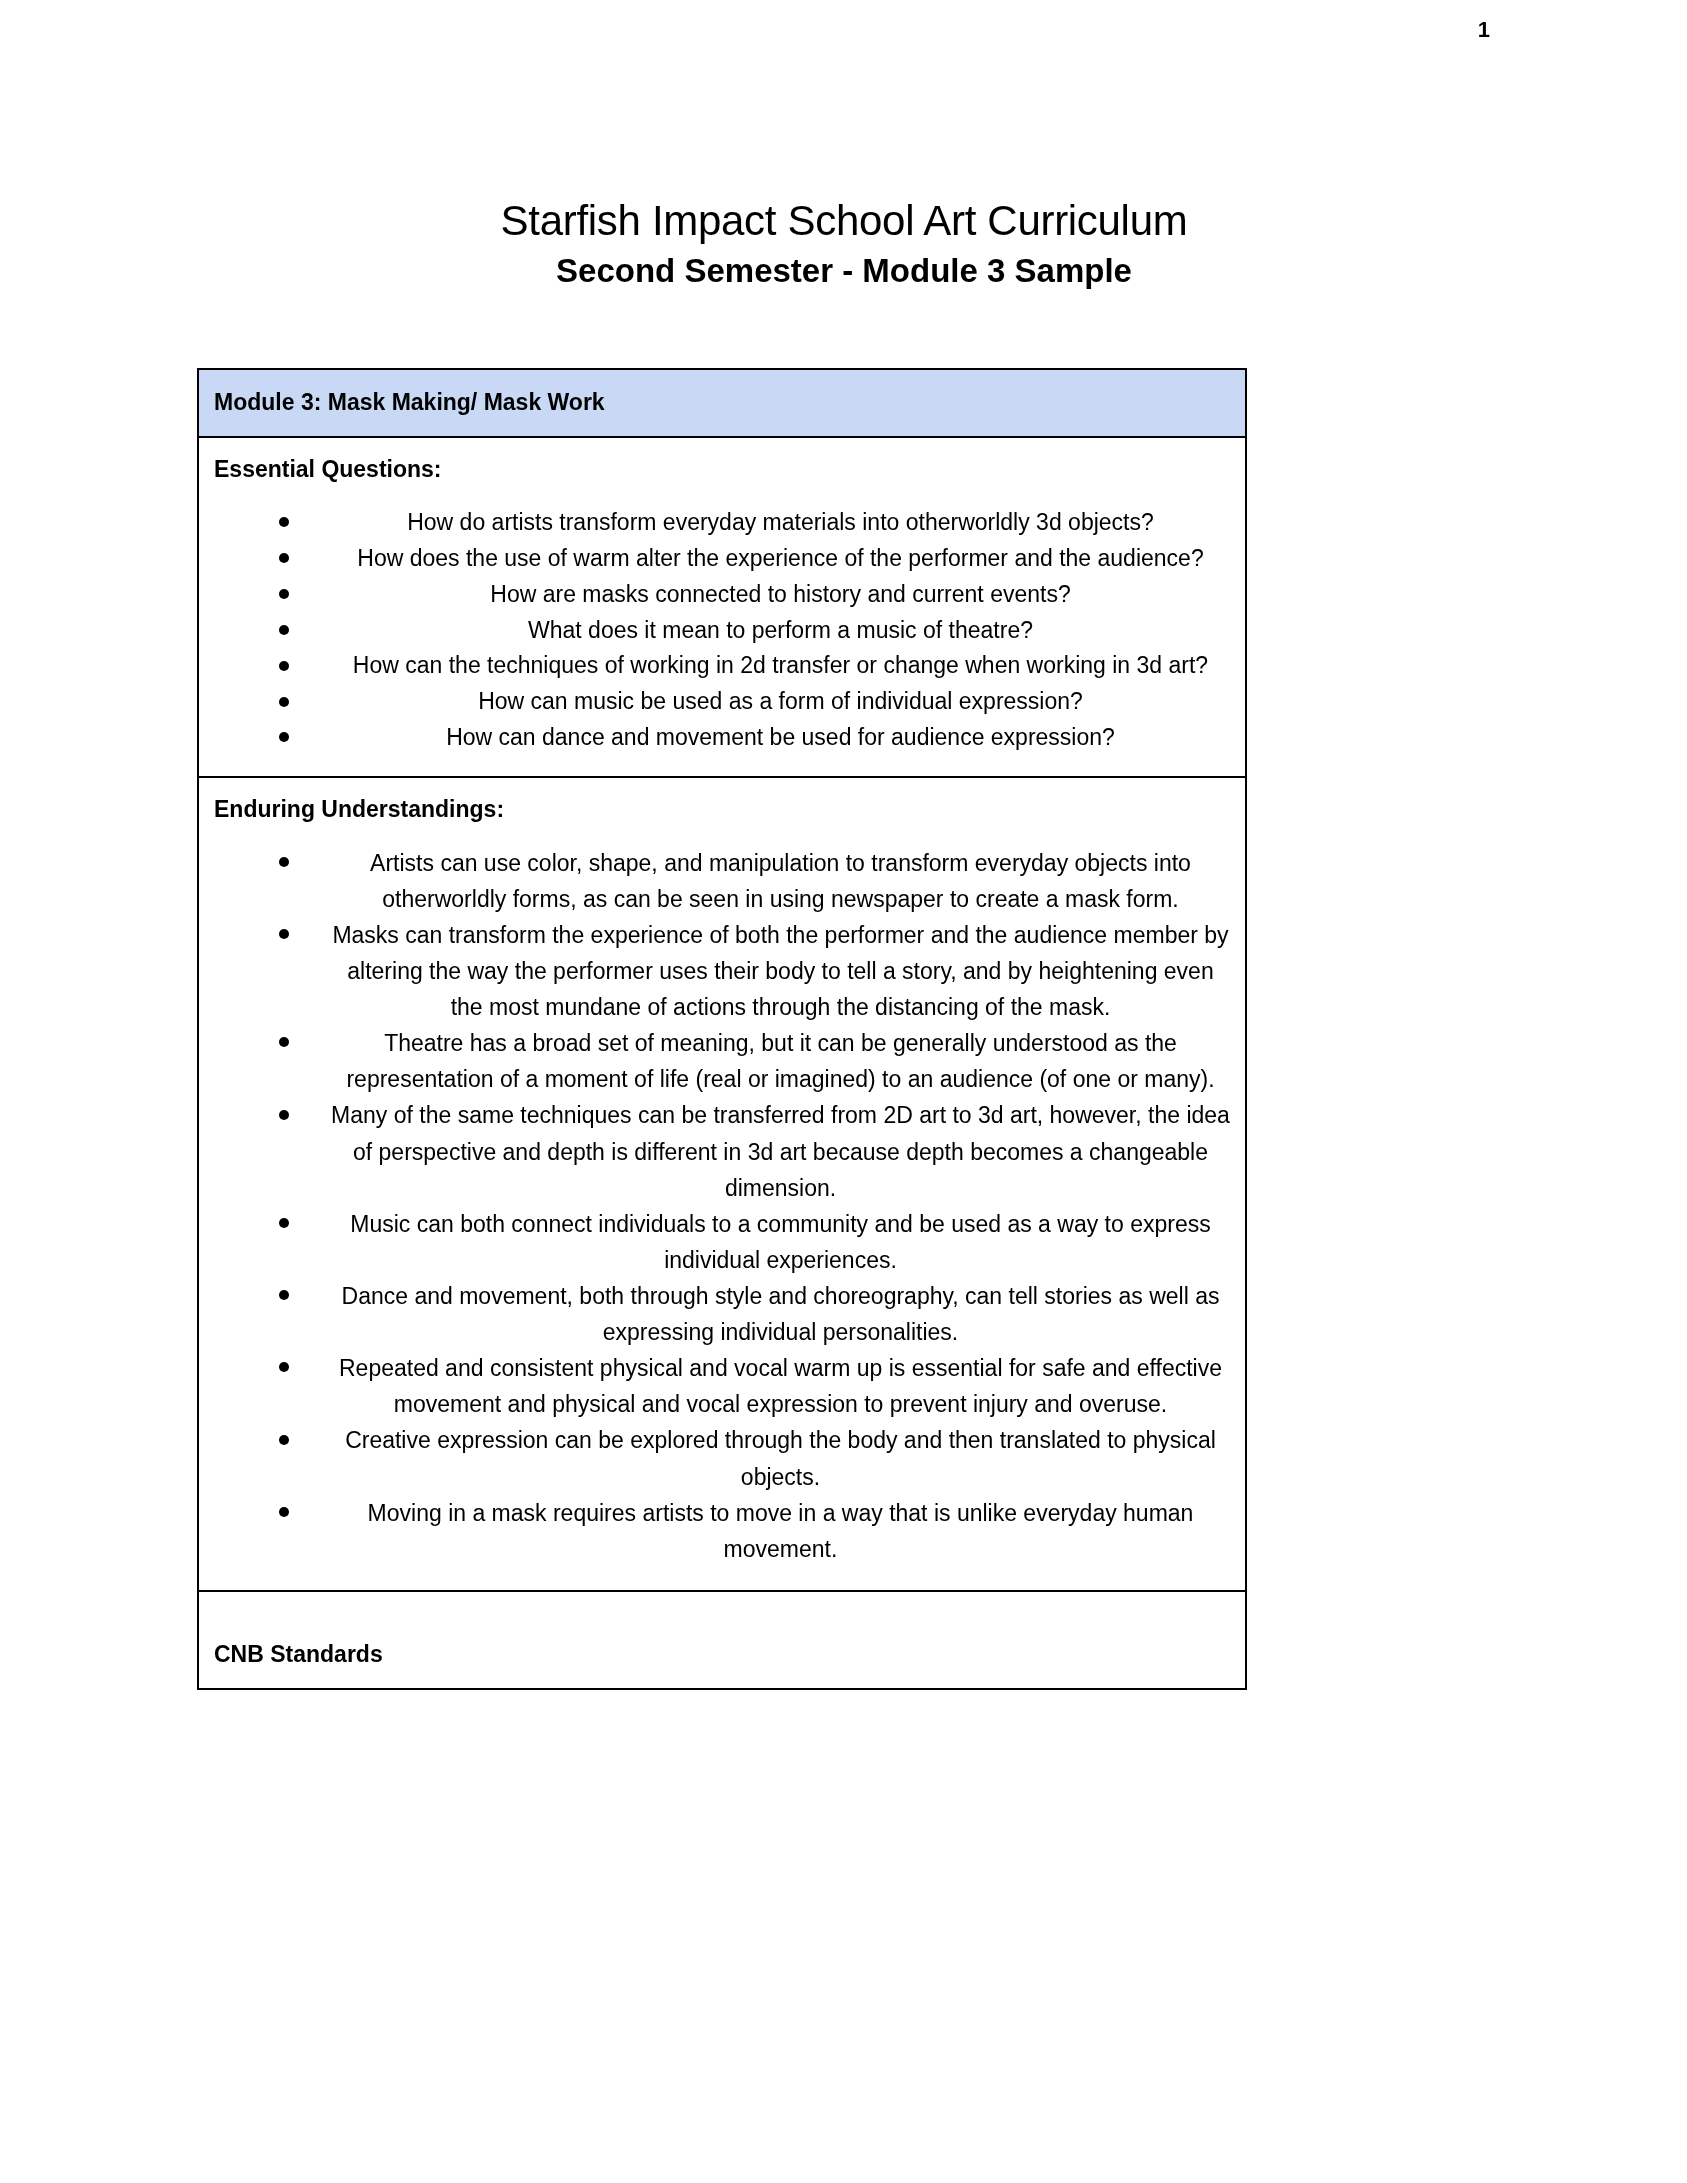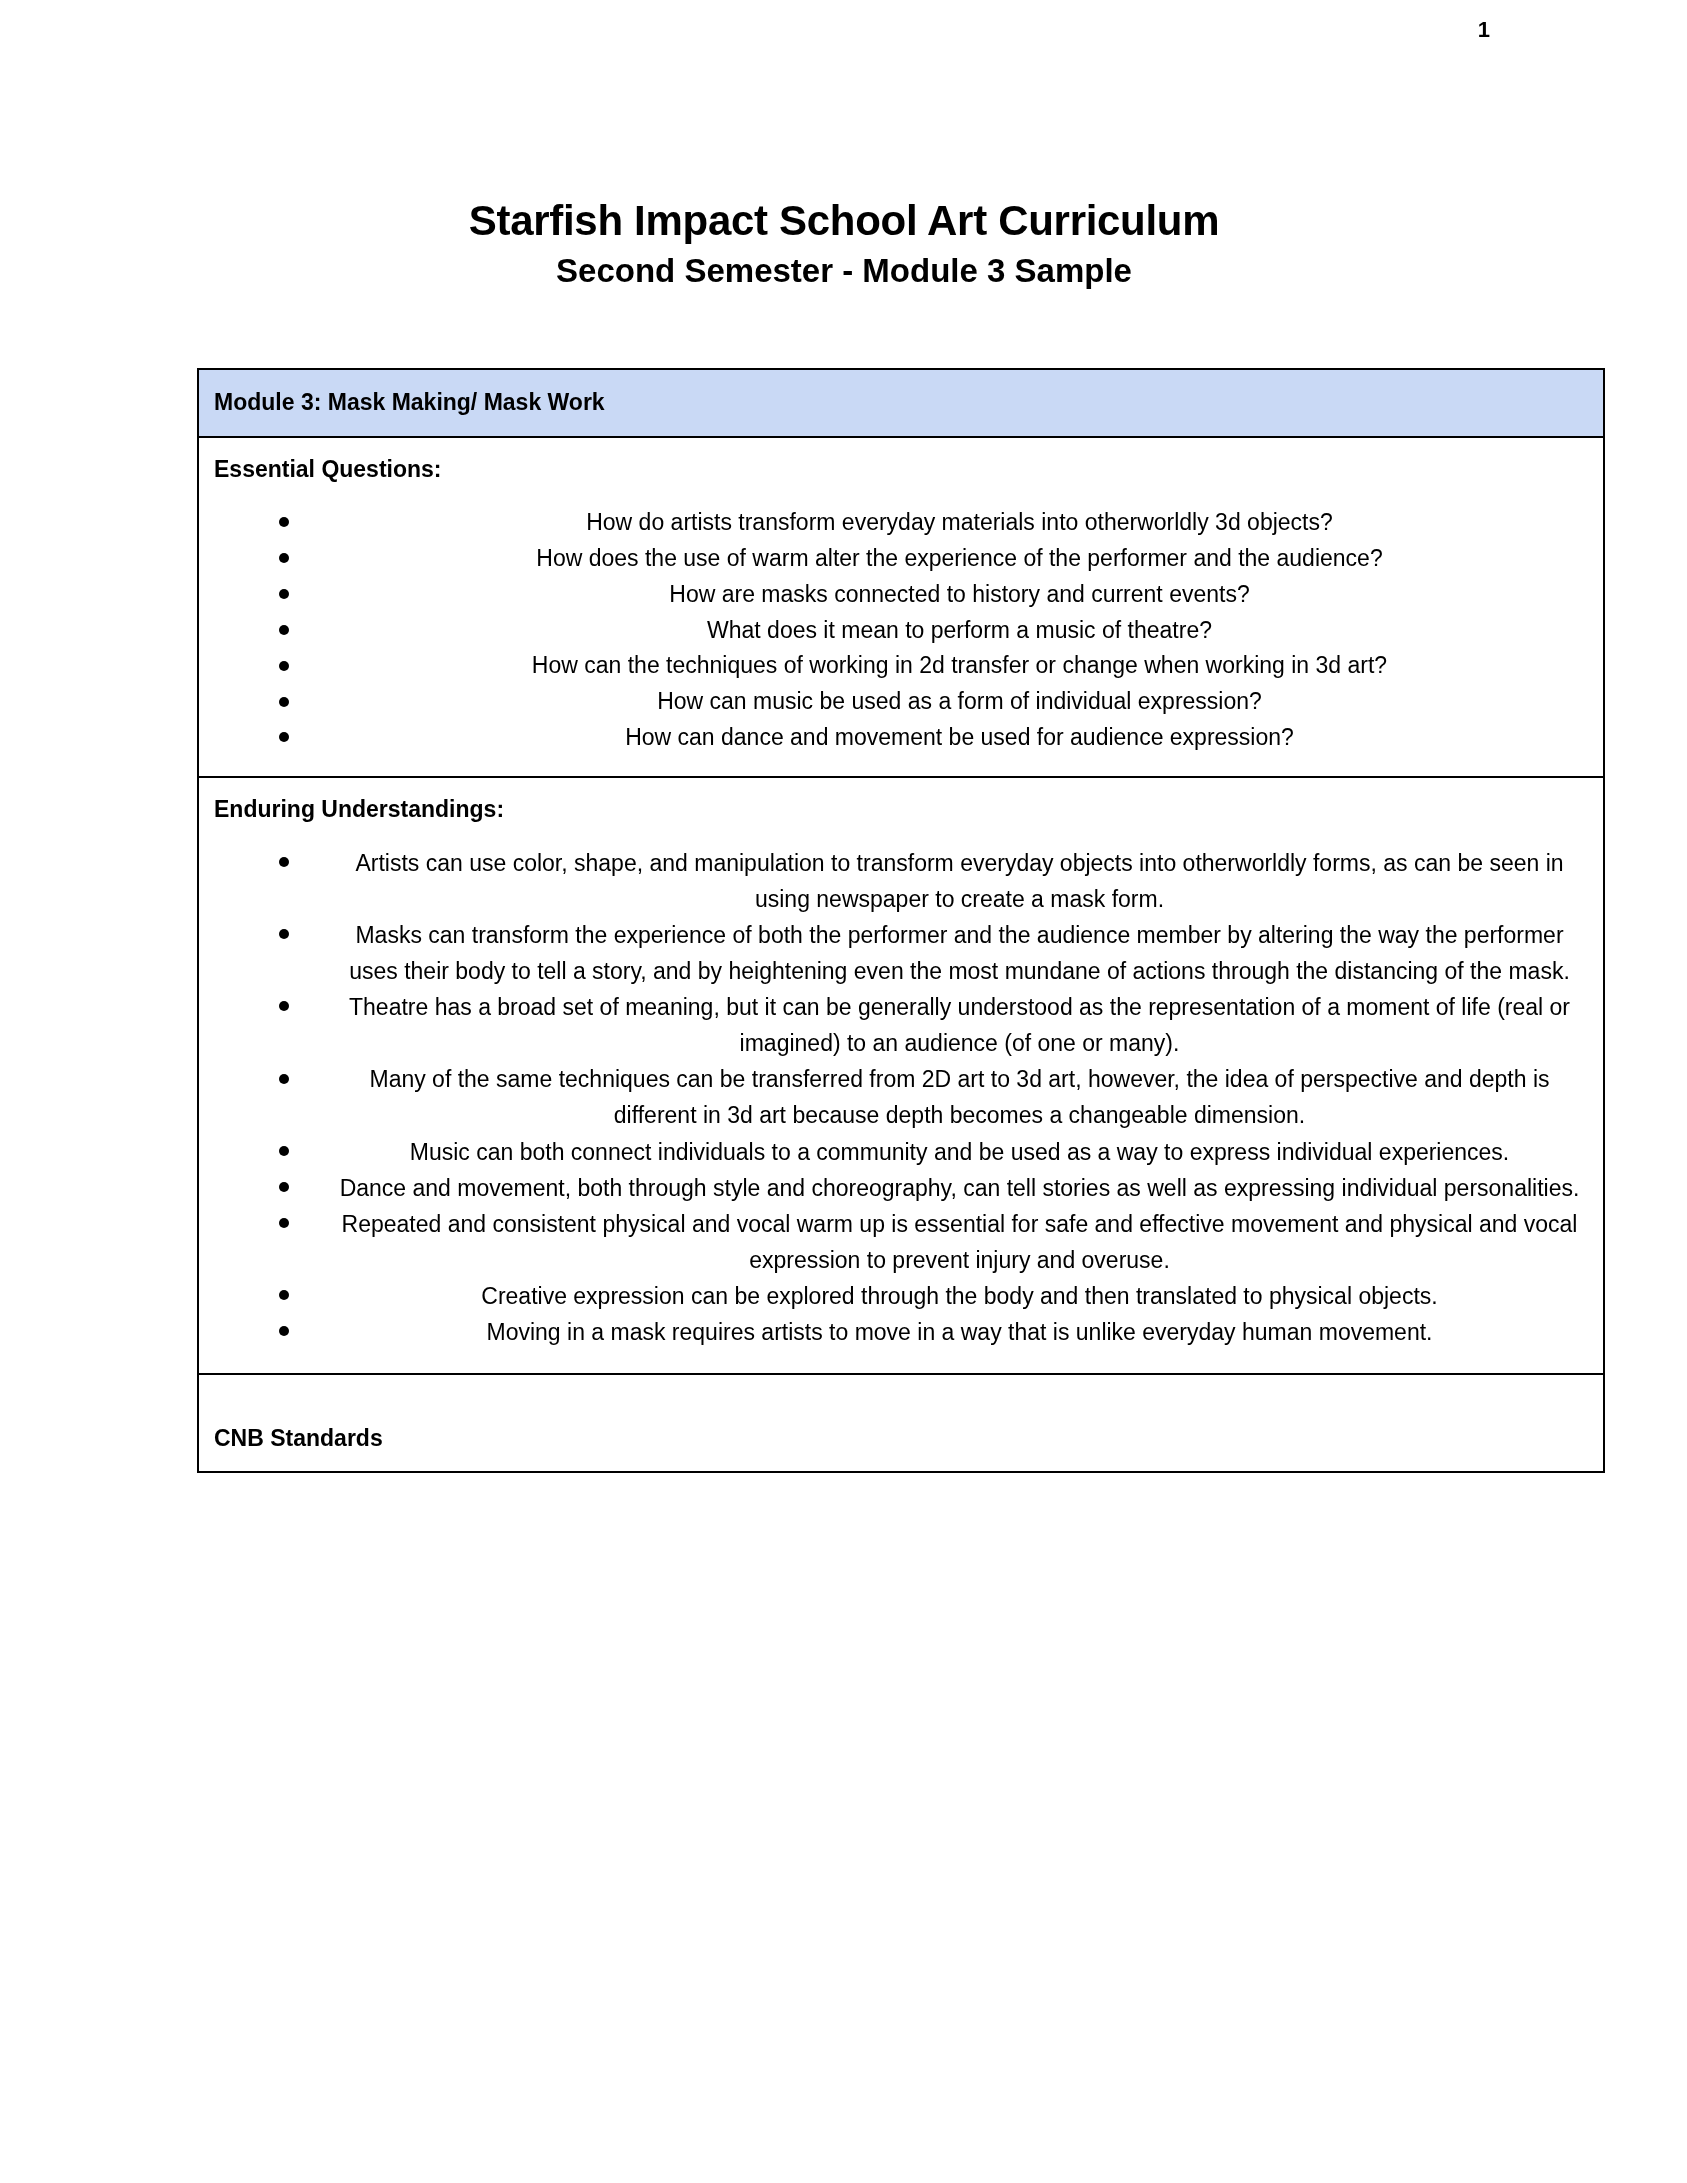--- a/index.html
+++ b/index.html
@@ -38,21 +38,21 @@
   
   .title-block {
     position: absolute;
     top: 197px;
     left: 197px;
     width: 1294px;
     text-align: center;
   }
   .doc-title {
     font-size: 42px;
-    font-weight: bold;
+    font-weight: normal;
     line-height: 1.16;
     margin: 0;
     letter-spacing: -0.3px;
   }
   .doc-subtitle {
     font-size: 33px;
     font-weight: bold;
     line-height: 1.2;
     margin: 5.4px 0 0 0;
   }
@@ -61,21 +61,21 @@
     font-weight: bold;
     line-height: 1.2;
     margin: 6px 0 0 0;
   }
 
   
   .curriculum-table {
     position: absolute;
     top: 368px;
     left: 197px;
-    width: 1408px;
+    width: 1050px;
     border-collapse: collapse;
     table-layout: fixed;
   }
   .curriculum-table td {
     border: 2px solid #000000;
     padding: 0;
     vertical-align: top;
   }
 
   .cell-inner {

